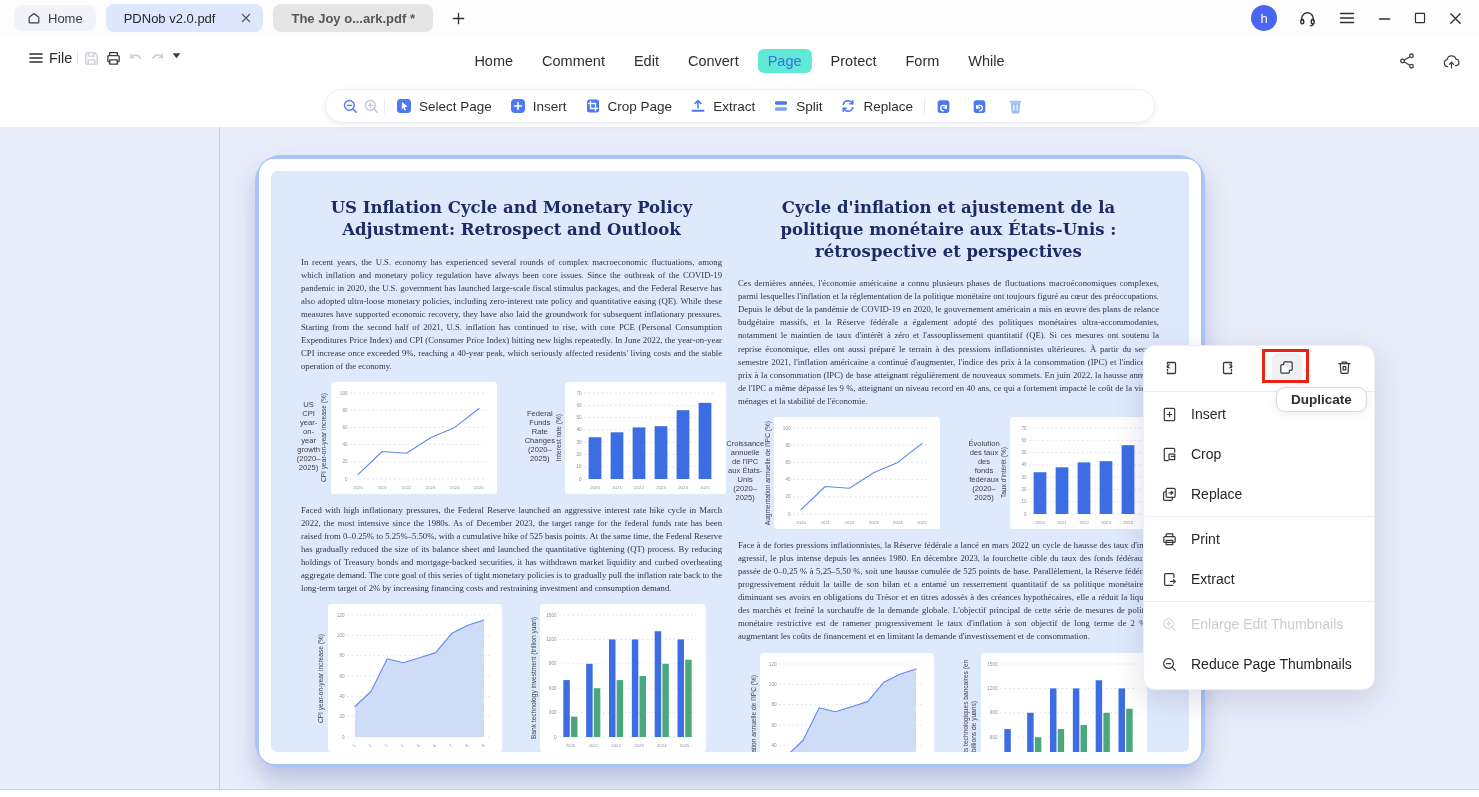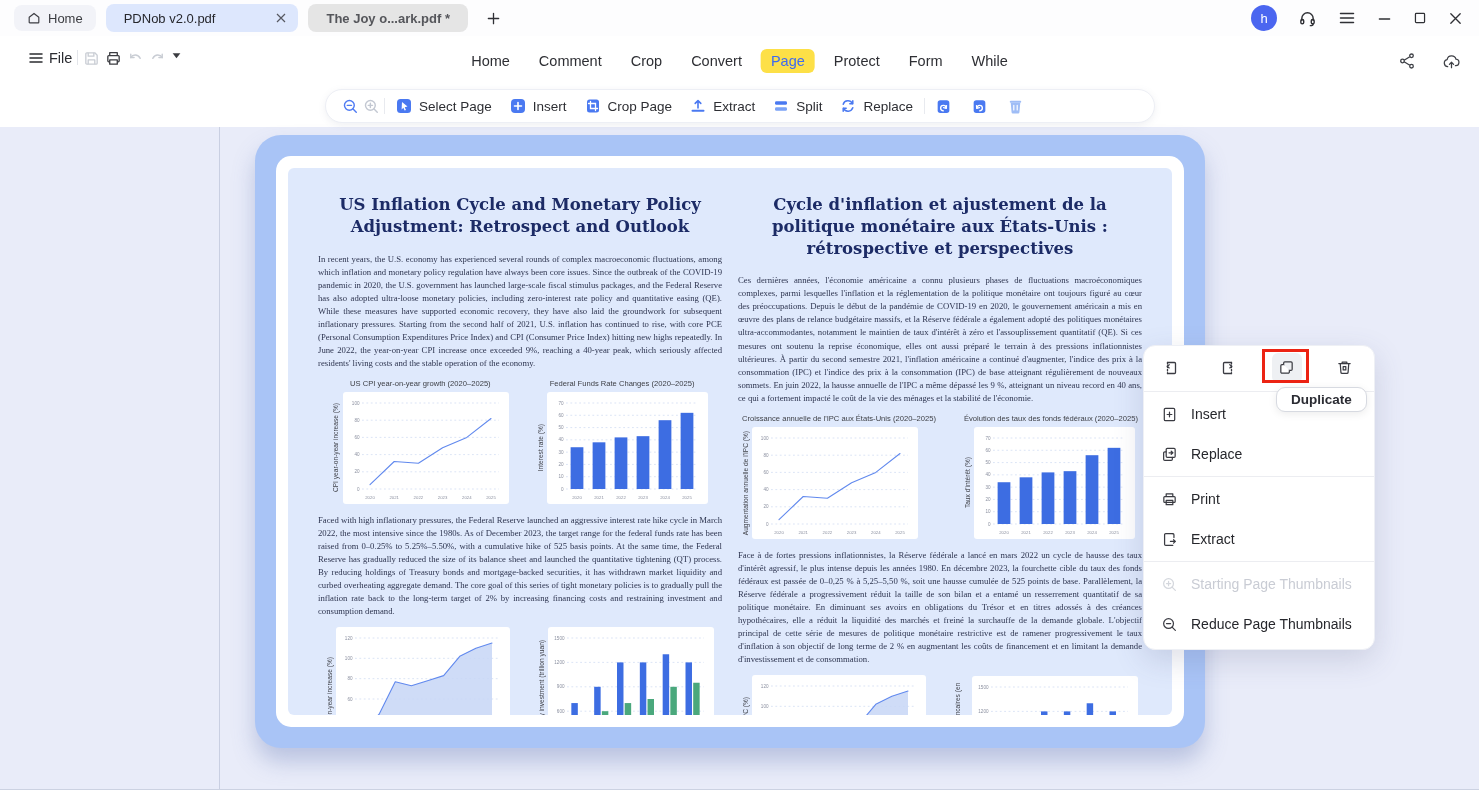--- a/index.html
+++ b/index.html
@@ -6,68 +6,68 @@
   html,body { width:1479px; height:797px; overflow:hidden; background:#fff;
     font-family:"Liberation Sans", sans-serif; }
   svg { display:block; }
 
   
   .tabbar { position:absolute; left:0; top:0; width:1479px; height:36px; background:#fdfdfe;
     display:flex; align-items:center; }
   .home-tab { margin-left:14px; height:26px; background:#f2f3f8; border-radius:8px;
     display:flex; align-items:center; gap:7px; padding:0 13px; font-size:13px; color:#3b3c41; }
   .tab { height:28px; border-radius:8px; display:flex; align-items:center; font-size:13px; }
-  .tab.active { margin-left:10px; background:#dde7fd; color:#26272c; padding:0 12px 0 18px;gap:35px; }
+  .tab.active { margin-left:10px; background:#dde7fd; color:#26272c; padding:0 12px 0 18px; }
   .tab.active .xbtn { margin-left:26px; color:#565861; font-size:12px; }
   .tab.plain { margin-left:10px; background:#e5e5e5; color:#55565b; padding:0 18px;font-weight:bold; }
   .newtab { margin-left:18px; color:#2f3035; }
   .tb-right { margin-left:auto; margin-right:16px; display:flex; align-items:center; gap:21px; }
   .avatar { width:26px; height:26px; border-radius:50%; background:#4b66f0; color:#fff;
     font-size:13px; display:flex; align-items:center; justify-content:center; }
 
   
   .menurow { position:absolute; left:0; top:36px; width:1479px; height:91px; background:#fff; }
   .filecluster { position:absolute; left:28px; top:14px; display:flex; gap:5px; }
   .file-label { font-size:14.5px; color:#2b2c31; font-weight:500; }
   .vsep { width:1px; height:15px; background:#e3e5ea; }
   .centermenu { position:absolute; top:13px; left:50%; transform:translateX(-50%);
     display:flex; align-items:center; gap:9px; }
   .cm-item { font-size:14.5px; color:#2e2f34; padding:4px 10px; border-radius:6px; cursor:default; }
-  .cm-item.active { color:#3e6af0; background:#fde047; }
+  .cm-item.active { color:#3e6af0; background:#5eead4; }
   .mr-right { position:absolute; right:18px; top:16px; display:flex; gap:26px; }
 
   
   .toolpill { position:absolute; left:325px; top:89px; width:830px; height:34px; background:#fff;
     border:1px solid #edeff5; border-radius:17px; box-shadow:0 2px 7px rgba(120,130,160,.12);
     display:flex; align-items:center; padding:0 16px; gap:4px; z-index:5; }
   .tp-group { display:flex; align-items:center; gap:7px; padding:0 7px; font-size:13.5px; color:#2e2f34; }
   .tp-div { width:1px; height:16px; background:#e8eaef; }
   .tp-icons-end { display:flex; align-items:center; gap:19px; padding-left:6px; }
 
   
   .main { position:absolute; left:0; top:127px; width:1479px; height:662px; background:#e9ecf9; }
   .vline { position:absolute; left:219px; top:0; width:1px; height:662px; background:#c9cfe2; }
   .bottomstrip { position:absolute; left:0; top:789px; width:1479px; height:8px; background:#fff;
     border-top:1px solid #ccd2e2; }
 
   
-  .pagecard { position:absolute; left:255px; top:8px; width:950px; height:613px;
-    background:#a9c4f6; border-radius:26px; padding:21px;
+  .pagecard { position:absolute; left:255px; top:28px; width:950px; height:613px;
+    background:#a9c4f6; border-radius:26px; padding:4px;
     box-shadow:0 14px 22px rgba(100,120,180,.35); }
   .pagewhite { width:100%; height:100%; background:#fff; border-radius:15px; padding:12px; }
   .pageinner { width:100%; height:100%; background:#dfe9fc; border-radius:6px; overflow:hidden;
     padding:26px 30px 0; }
   .cols { display:flex; gap:16px; }
   .col { flex:1; min-width:0; }
   .doc-title { font-family:"DejaVu Serif", serif; font-weight:bold; font-size:16.5px;
     line-height:1.32; color:#1c2b66; text-align:center; max-width:410px; margin:0 auto 15px; }
   .para { font-family:"Liberation Serif", serif; font-size:8.7px; line-height:1.5;
     color:#2e3550; text-align:justify; margin-bottom:9px; }
   .chartrow { display:flex; justify-content:center; gap:28px; margin:4px 0 10px; }
-  .chartblock { display:flex; flex-direction:column; }
+  .chartblock { display:flex; flex-direction:row; align-items:center; }
   .ctitle { font-size:7.6px; color:#3c3e44; margin-bottom:4px; text-align:center; max-width:195px; }
   .plotrow { display:flex; align-items:center; }
   .ylab { writing-mode:vertical-rl; transform:rotate(180deg); font-size:6.6px; color:#41434a;
     line-height:1.25; text-align:center; max-height:150px; margin-right:2px; }
   .ccard { background:#fff; border-radius:3px; padding:4px 4px 2px 2px; }
 
   
   .ctxmenu { position:absolute; left:1143px; top:345px; width:232px; background:#fff;
     border:1px solid #eef0f5; border-radius:12px; padding-bottom:5px; z-index:50;
     box-shadow:0 10px 30px rgba(70,80,120,.18); }
@@ -187,21 +187,21 @@
     <span>
       <svg width="11" height="11" viewBox="0 0 10 10">
           <polygon points="1.5,3 8.5,3 5,7.5" fill="#3b3c41"></polygon>
         </svg>
     </span>
   </div>
 
   <div class="centermenu">
     <span class="cm-item">Home</span>
     <span class="cm-item">Comment</span>
-    <span class="cm-item">Crop</span>
+    <span class="cm-item">Edit</span>
     <span class="cm-item">Convert</span>
     <span class="cm-item active">Page</span>
     <span class="cm-item">Protect</span>
     <span class="cm-item">Form</span>
     <span class="cm-item">While</span>
   </div>
 
   <div class="mr-right">
     <span>
       <svg width="18" height="18" viewBox="0 0 18 18" fill="none" stroke="#3e4046" stroke-width="1.3">
@@ -672,20 +672,30 @@
       <svg width="17" height="17" viewBox="0 0 18 18" fill="none" stroke="currentColor" stroke-width="1.3" stroke-linecap="round" stroke-linejoin="round">
           <rect x="3.5" y="2.5" width="11" height="13" rx="1.3"></rect>
           <path d="M9 6.5v5M6.5 9h5"></path>
         </svg>
     </span>
     <span>Insert</span>
   </div>
   <div class="mi">
     <span class="mi-ic">
       <svg width="17" height="17" viewBox="0 0 18 18" fill="none" stroke="currentColor" stroke-width="1.3" stroke-linecap="round" stroke-linejoin="round">
+          <path d="M14.5 6.5v-3a1 1 0 0 0-1-1h-9a1 1 0 0 0-1 1v11a1 1 0 0 0 1 1h3"></path>
+          <path d="M8.5 8.5h6v6h-6z"></path>
+          <path d="M11 11h3.5"></path>
+        </svg>
+    </span>
+    <span>Crop</span>
+  </div>
+  <div class="mi">
+    <span class="mi-ic">
+      <svg width="17" height="17" viewBox="0 0 18 18" fill="none" stroke="currentColor" stroke-width="1.3" stroke-linecap="round" stroke-linejoin="round">
           <rect x="5.5" y="2.5" width="9.5" height="9.5" rx="1.2"></rect>
           <path d="M12 12v2a1.2 1.2 0 0 1-1.2 1.2H4A1.2 1.2 0 0 1 2.8 14V7.4A1.2 1.2 0 0 1 4 6.2h1.5"></path>
           <path d="M8.5 7.2h4M10.8 5.5l1.8 1.7-1.8 1.7"></path>
         </svg>
     </span>
     <span>Replace</span>
   </div>
   <hr class="mdiv">
   <div class="mi">
     <span class="mi-ic">
@@ -708,21 +718,21 @@
     <span>Extract</span>
   </div>
   <hr class="mdiv">
   <div class="mi disabled">
     <span class="mi-ic">
       <svg width="17" height="17" viewBox="0 0 18 18" fill="none" stroke="currentColor" stroke-width="1.3" stroke-linecap="round">
           <circle cx="8" cy="8" r="5.2"></circle>
           <path d="M12 12l3.2 3.2M5.8 8h4.4M8 5.8v4.4"></path>
         </svg>
     </span>
-    <span>Starting Page Thumbnails</span>
+    <span>Enlarge Edit Thumbnails</span>
   </div>
   <div class="mi">
     <span class="mi-ic">
       <svg width="17" height="17" viewBox="0 0 18 18" fill="none" stroke="currentColor" stroke-width="1.3" stroke-linecap="round">
           <circle cx="8" cy="8" r="5.2"></circle>
           <path d="M12 12l3.2 3.2M5.8 8h4.4"></path>
         </svg>
     </span>
     <span>Reduce Page Thumbnails</span>
   </div>

